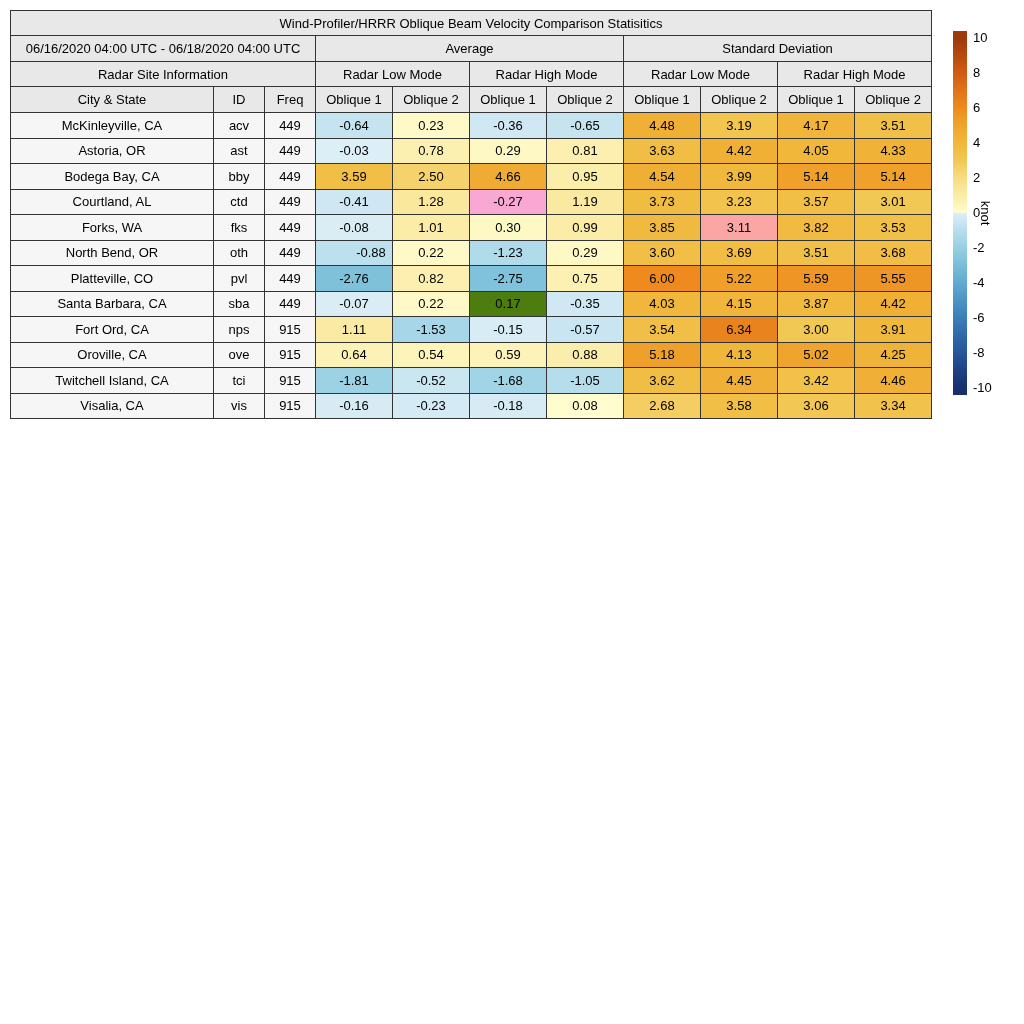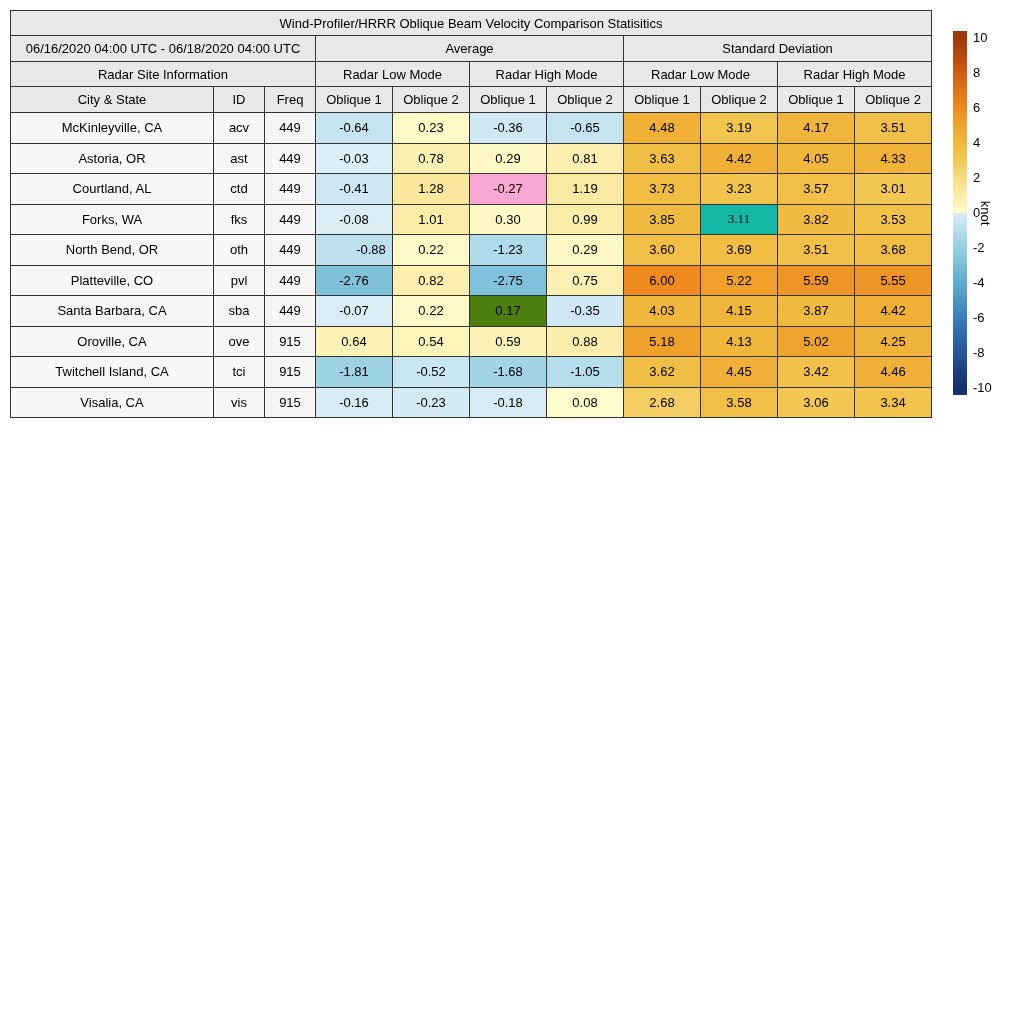--- a/index.html
+++ b/index.html
@@ -108,20 +108,33 @@
           <td style="background: rgb(220, 238, 246);">-0.03</td>
           <td style="background: rgb(252, 240, 177);">0.78</td>
           <td style="background: rgb(254, 248, 196);">0.29</td>
           <td style="background: rgb(252, 239, 176);">0.81</td>
           <td style="background: rgb(241, 190, 69);">3.63</td>
           <td style="background: rgb(240, 176, 54);">4.42</td>
           <td style="background: rgb(240, 183, 59);">4.05</td>
           <td style="background: rgb(240, 178, 55);">4.33</td>
         </tr>
         <tr>
+          <td class="rowlabel">Bodega Bay, CA</td>
+          <td class="rowlabel">bby</td>
+          <td class="rowlabel">449</td>
+          <td style="background: rgb(241, 191, 70);">3.59</td>
+          <td style="background: rgb(245, 210, 107);">2.50</td>
+          <td style="background: rgb(239, 171, 51);">4.66</td>
+          <td style="background: rgb(251, 237, 170);">0.95</td>
+          <td style="background: rgb(239, 174, 52);">4.54</td>
+          <td style="background: rgb(240, 184, 60);">3.99</td>
+          <td style="background: rgb(239, 161, 44);">5.14</td>
+          <td style="background: rgb(239, 161, 44);">5.14</td>
+        </tr>
+        <tr>
           <td class="rowlabel">Courtland, AL</td>
           <td class="rowlabel">ctd</td>
           <td class="rowlabel">449</td>
           <td style="background: rgb(206, 231, 242);">-0.41</td>
           <td style="background: rgb(250, 232, 157);">1.28</td>
           <td style="background: #f9a8d4;">-0.27</td>
           <td style="background: rgb(250, 233, 161);">1.19</td>
           <td style="background: rgb(241, 188, 66); margin-left: 44px;">3.73</td>
           <td style="background: rgb(242, 196, 78);">3.23</td>
           <td style="background: rgb(241, 191, 70);">3.57</td>
@@ -129,21 +142,21 @@
         </tr>
         <tr>
           <td class="rowlabel">Forks, WA</td>
           <td class="rowlabel">fks</td>
           <td class="rowlabel">449</td>
           <td style="background: rgb(218, 237, 245);">-0.08</td>
           <td style="background: rgb(251, 236, 168);">1.01</td>
           <td style="background: rgb(254, 248, 196);">0.30</td>
           <td style="background: rgb(251, 236, 168);">0.99</td>
           <td style="background: rgb(240, 186, 64);">3.85</td>
-          <td style="background: #14b8a6; font-family: Liberation Serif, serif;">3.11</td>
+          <td style="background: #fca5a5;">3.11</td>
           <td style="background: rgb(240, 187, 64);">3.82</td>
           <td style="background: rgb(241, 192, 71);">3.53</td>
         </tr>
         <tr>
           <td class="rowlabel">North Bend, OR</td>
           <td class="rowlabel">oth</td>
           <td class="rowlabel">449</td>
           <td style="background: rgb(188, 224, 238); padding-left: 34px;">-0.88</td>
           <td style="background: rgb(254, 249, 199);">0.22</td>
           <td style="background: rgb(176, 219, 234);">-1.23</td>
@@ -171,20 +184,33 @@
           <td class="rowlabel">sba</td>
           <td class="rowlabel">449</td>
           <td style="background: rgb(218, 237, 245);">-0.07</td>
           <td style="background: rgb(254, 249, 199);">0.22</td>
           <td style="background: #4d7c0f;">0.17</td>
           <td style="background: rgb(208, 232, 243);">-0.35</td>
           <td style="background: rgb(240, 183, 60);">4.03</td>
           <td style="background: rgb(240, 181, 58);">4.15</td>
           <td style="background: rgb(240, 186, 63);">3.87</td>
           <td style="background: rgb(240, 176, 54);">4.42</td>
+        </tr>
+        <tr>
+          <td class="rowlabel">Fort Ord, CA</td>
+          <td class="rowlabel">nps</td>
+          <td class="rowlabel">915</td>
+          <td style="background: rgb(251, 234, 164);">1.11</td>
+          <td style="background: rgb(166, 214, 231);">-1.53</td>
+          <td style="background: rgb(215, 236, 245);">-0.15</td>
+          <td style="background: rgb(200, 229, 241);">-0.57</td>
+          <td style="background: rgb(241, 191, 71);">3.54</td>
+          <td style="background: rgb(233, 131, 29);">6.34</td>
+          <td style="background: rgb(242, 200, 84);">3.00</td>
+          <td style="background: rgb(240, 185, 62);">3.91</td>
         </tr>
         <tr>
           <td class="rowlabel">Oroville, CA</td>
           <td class="rowlabel">ove</td>
           <td class="rowlabel">915</td>
           <td style="background: rgb(252, 242, 182);">0.64</td>
           <td style="background: rgb(253, 244, 186); margin-left: 11px;">0.54</td>
           <td style="background: rgb(253, 243, 184);">0.59</td>
           <td style="background: rgb(251, 238, 173);">0.88</td>
           <td style="background: rgb(239, 160, 43);">5.18</td>

